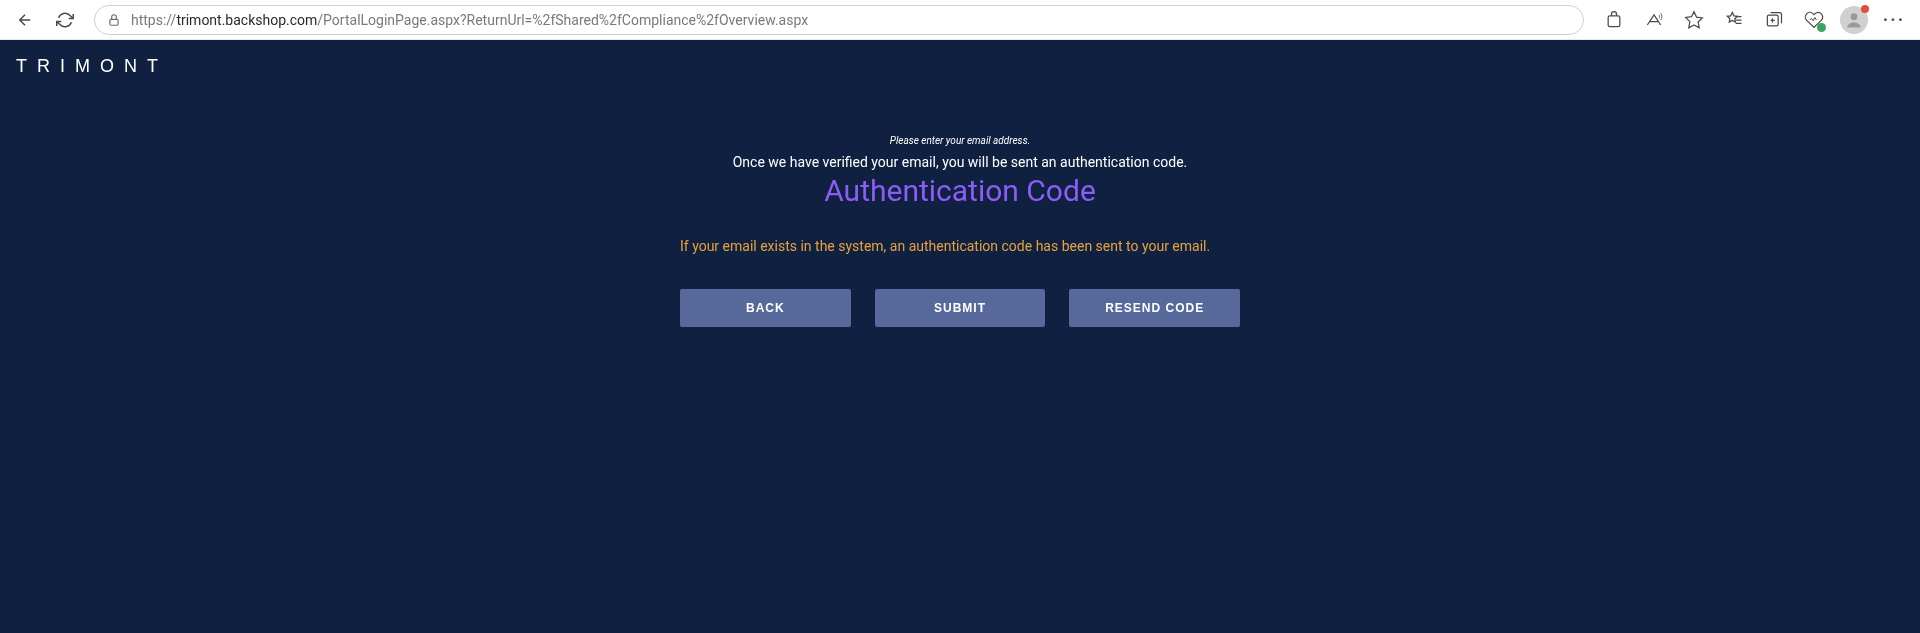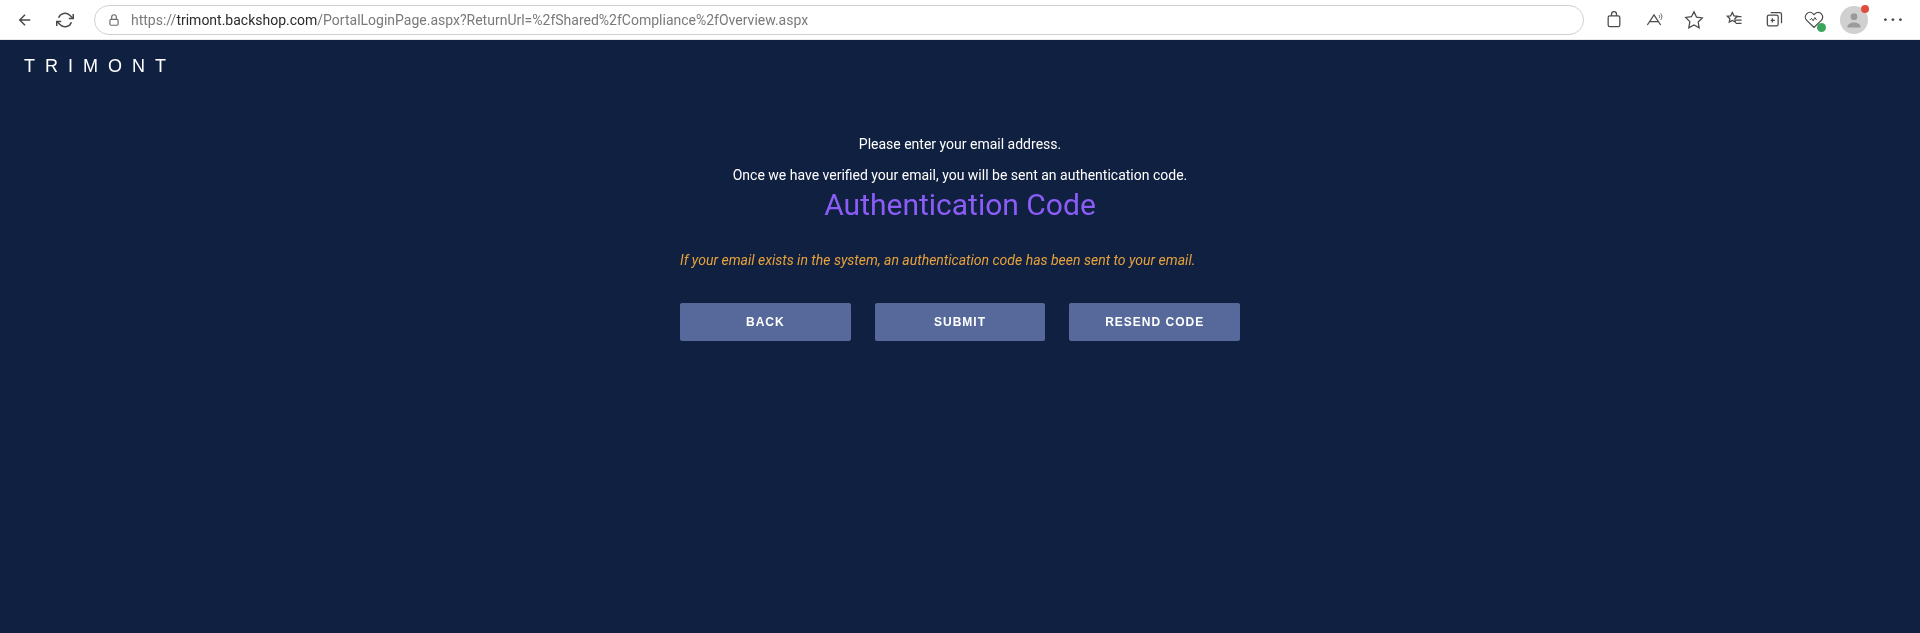--- a/index.html
+++ b/index.html
@@ -133,40 +133,41 @@
     .page-content {
       background: #102040;
       height: 593px;
       position: relative;
       padding-top: 18px;
     }
     
     .logo {
       position: absolute;
       top: 16px;
-      left: 24px;
+      left: 16px;
       color: #ffffff;
       font-size: 18px;
       font-weight: 400;
       letter-spacing: 10px;
       font-family: Arial, sans-serif;
     }
     
     .auth-container {
       width: 560px;
       margin: 0 auto;
       padding-top: 75px;
       text-align: center;
     }
     
     .instruction-line1 {
       color: #ffffff;
-      font-size: 14px;
+      font-size: 10px;
       line-height: 1.6;
-      margin-bottom: 9px;
+      margin-bottom: 2px;
+      font-style: italic;
     }
     
     .instruction-line2 {
       color: #ffffff;
       font-size: 14px;
       line-height: 1.6;
     }
     
     .auth-heading {
       color: #8b5cf6;
@@ -174,21 +175,20 @@
       font-weight: 400;
       margin-bottom: 28px;
     }
     
     .info-message {
       color: #e8a23c;
       font-size: 14px;
       text-align: left;
       line-height: 1.5;
       margin: 0 8px 32px 0;
-      font-style: italic;
     }
     
     .button-row {
       display: flex;
       gap: 24px;
       justify-content: center;
     }
     
     .action-btn {
       width: 192px;

